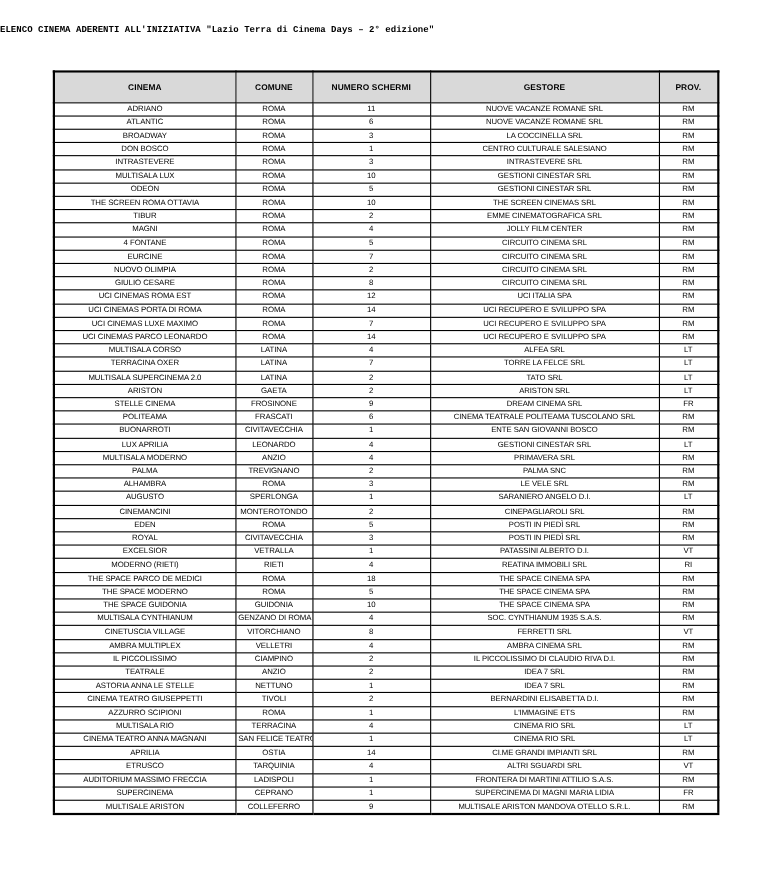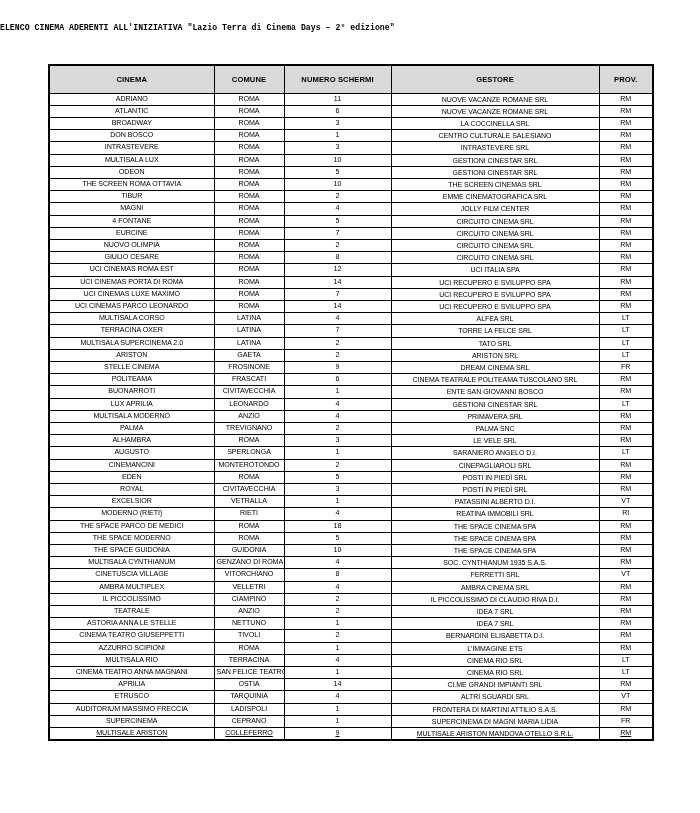--- a/index.html
+++ b/index.html
@@ -78,21 +78,20 @@
   }
   table.cinema-table tbody td.num {
     letter-spacing: 0;
     margin-left: 28px;
   }
   table.cinema-table tbody td.gestore {
     font-size: 7.0px;
   }
   table.cinema-table tbody tr:last-child td {
     border-bottom: 2px solid #000000;
-    text-decoration: underline;
   }
 </style>
 </head>
 <body>
 
 <div class="page">
 
   <div class="doc-title">ELENCO CINEMA ADERENTI ALL'INIZIATIVA "Lazio Terra di Cinema Days – 2° edizione"</div>
 
   <div class="table-wrap">

